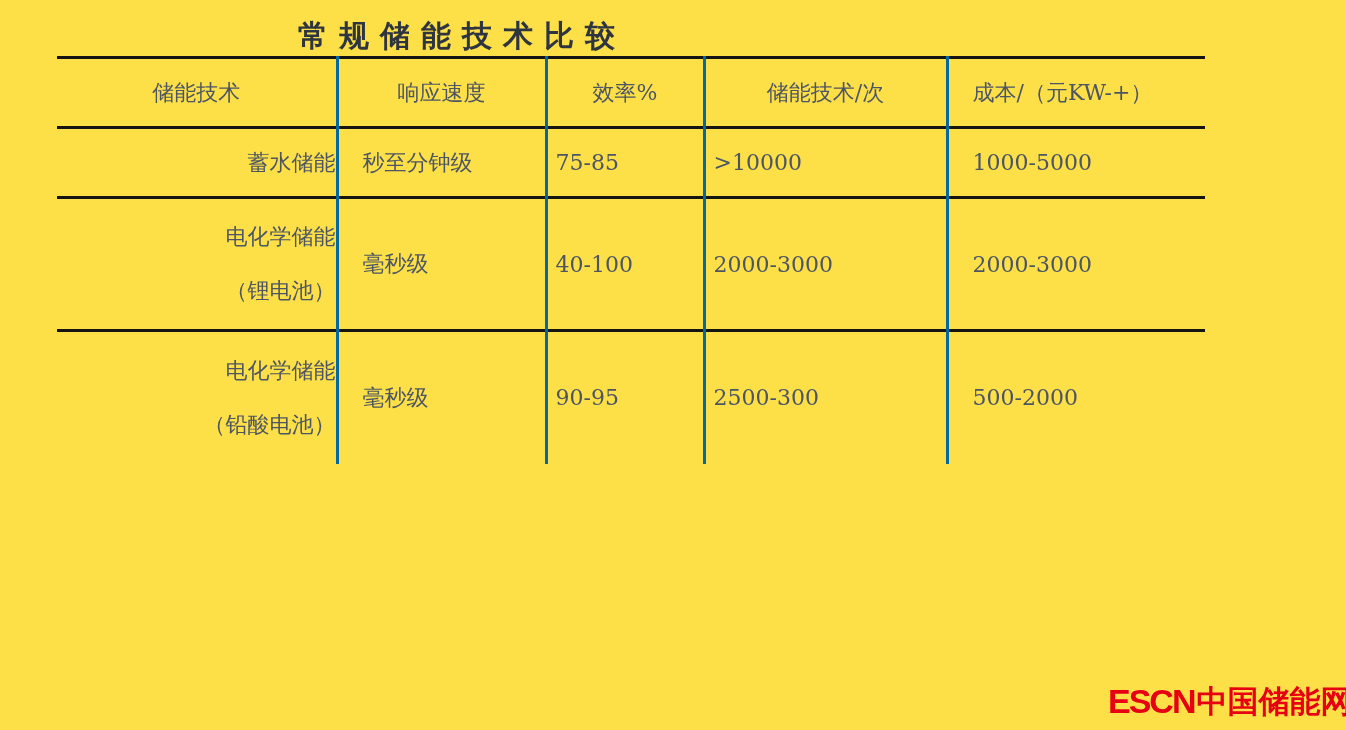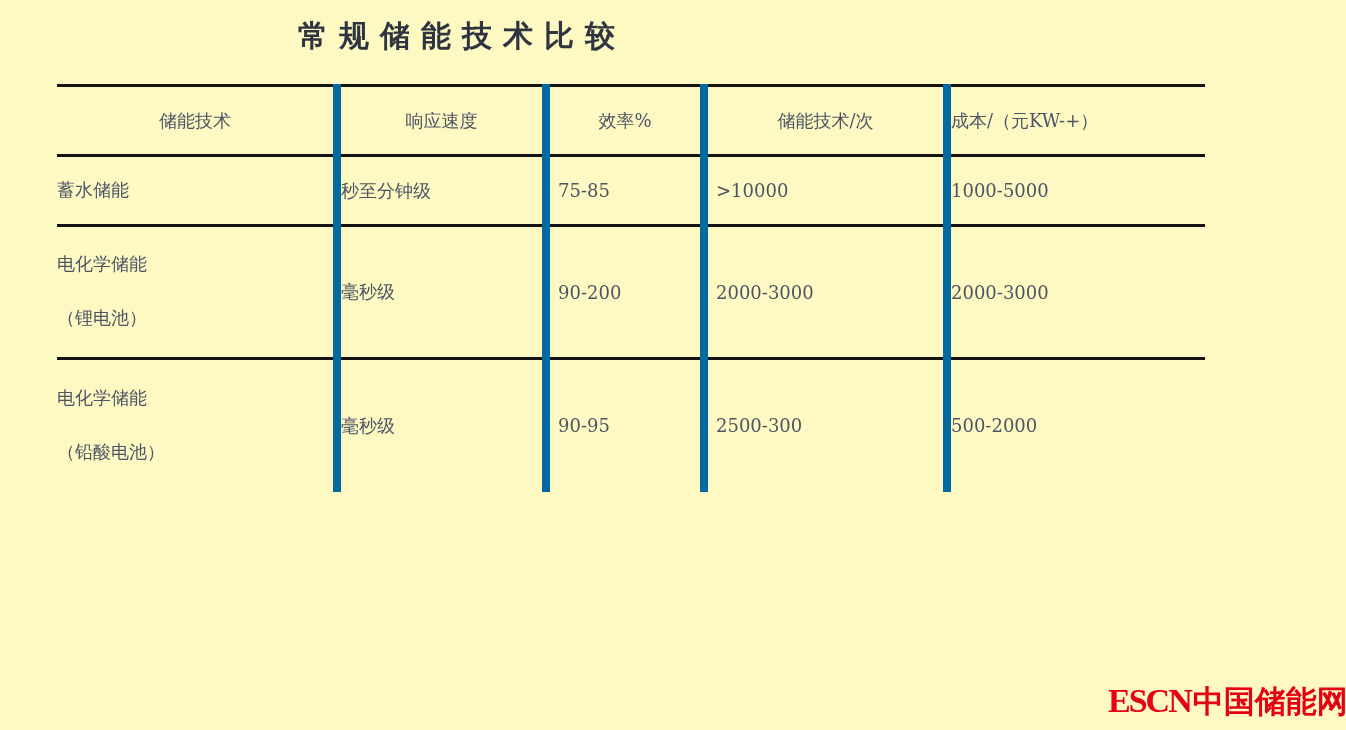--- a/index.html
+++ b/index.html
@@ -1,85 +1,84 @@
 <!DOCTYPE html>
 <html><head>
 <meta charset="utf-8">
 <style>
   * { margin: 0; padding: 0; box-sizing: border-box; }
   html, body { background: #ffffff; }
   .page {
     position: relative;
     width: 1346px;
     height: 730px;
-    background: #fef9c3;
+    background: #fde047;
     font-family: "DejaVu Serif", "Liberation Serif", serif;
     overflow: hidden;
   }
   .doc-title {
     position: absolute;
     left: 298px;
     top: 16px;
     font-size: 30px;
     font-weight: bold;
     letter-spacing: 11px;
     color: #2f3540;
     white-space: nowrap;
   }
   table.storage-table {
     position: absolute;
     left: 57px;
-    top: 84px;
+    top: 56px;
     width: 1148px;
     border-collapse: collapse;
     table-layout: fixed;
     color: #4d5565;
-    font-size: 18px;
+    font-size: 22px;
   }
   table.storage-table tr { border-top: 3px solid #141414; }
   table.storage-table tr.last-row { border-bottom: 4px solid #141414; }
   table.storage-table td, table.storage-table th {
     font-weight: normal;
     vertical-align: middle;
     overflow: hidden;
   }
   
   table.storage-table td + td,
-  table.storage-table th + th { border-left: 8px solid #0369a1; }
+  table.storage-table th + th { border-left: 3px solid #0369a1; }
 
   col.c1 { width: 280px; }
   col.c2 { width: 209px; }
   col.c3 { width: 158px; }
   col.c4 { width: 243px; }
   col.c5 { width: 258px; }
 
   tr.header-row   { height: 70px; }
   tr.row-short    { height: 70px; }
   tr.row-tall     { height: 133px; }
   tr.row-last     { height: 66px; }
 
   .cell-center { text-align: center; }
-  .cell-left-8 { text-align: left; padding-left: 0; }
+  .cell-left-8 { text-align: left; padding-left: 24px; }
   .cell-left-4 { text-align: left; padding-left: 8px; }
   .tech-cell {
-    text-align: left;
+    text-align: right;
     white-space: pre-line;
     line-height: 54px;
-    font-family: Liberation Mono, monospace;
   }
   .watermark {
     position: absolute;
     left: 1108px;
     top: 684px;
     display: flex;
     align-items: center;
     white-space: nowrap;
   }
   .watermark .escn {
-    font-family: Liberation Serif, serif;
+    font-family: Liberation Sans, sans-serif;
     font-weight: bold;
     font-size: 34px;
     letter-spacing: -2px;
     line-height: 1;
   }
   .watermark .site {
     font-family: "Liberation Sans", sans-serif;
     font-weight: bold;
     font-size: 31px;
     line-height: 1;
@@ -115,21 +114,21 @@
         <td class="cell-left-8">秒至分钟级</td>
         <td class="cell-left-4">75-85</td>
         <td class="cell-left-4">&gt;10000</td>
         <td class="cell-left-8">1000-5000</td>
       </tr>
 
       <tr class="row-tall">
         <td class="tech-cell">电化学储能
 （锂电池）</td>
         <td class="cell-left-8">毫秒级</td>
-        <td class="cell-left-4">90-200</td>
+        <td class="cell-left-4">40-100</td>
         <td class="cell-left-4">2000-3000</td>
         <td class="cell-left-8">2000-3000</td>
       </tr>
 
       <tr class="row-tall">
         <td class="tech-cell">电化学储能
 （铅酸电池）</td>
         <td class="cell-left-8">毫秒级</td>
         <td class="cell-left-4">90-95</td>
         <td class="cell-left-4">2500-300</td>

